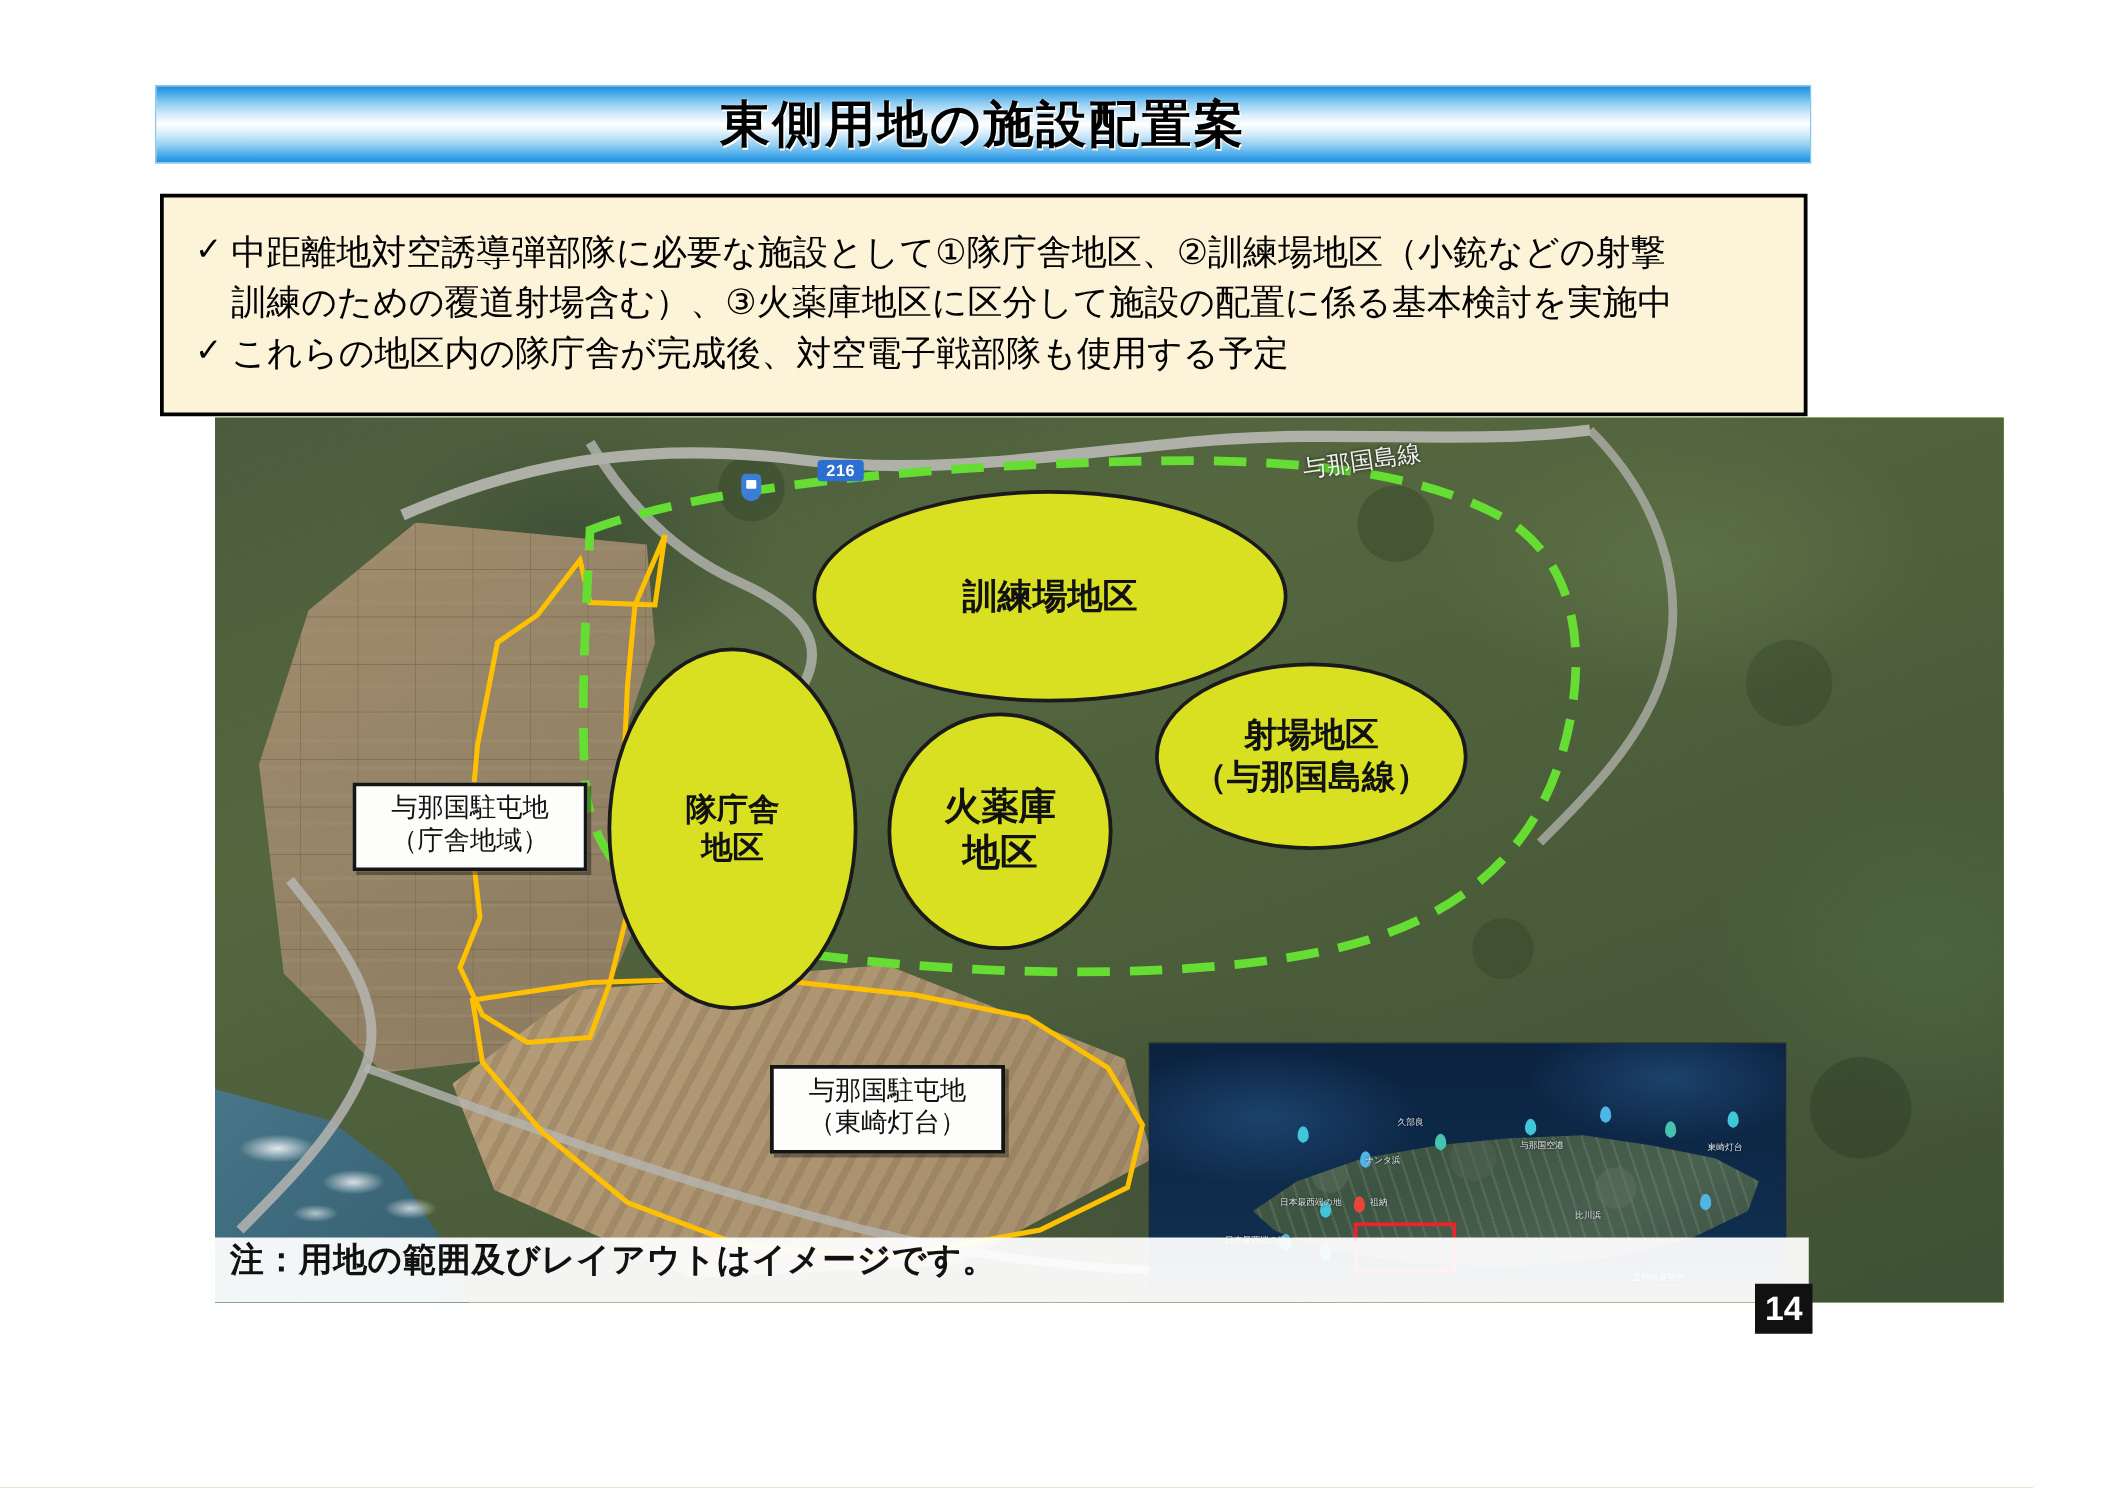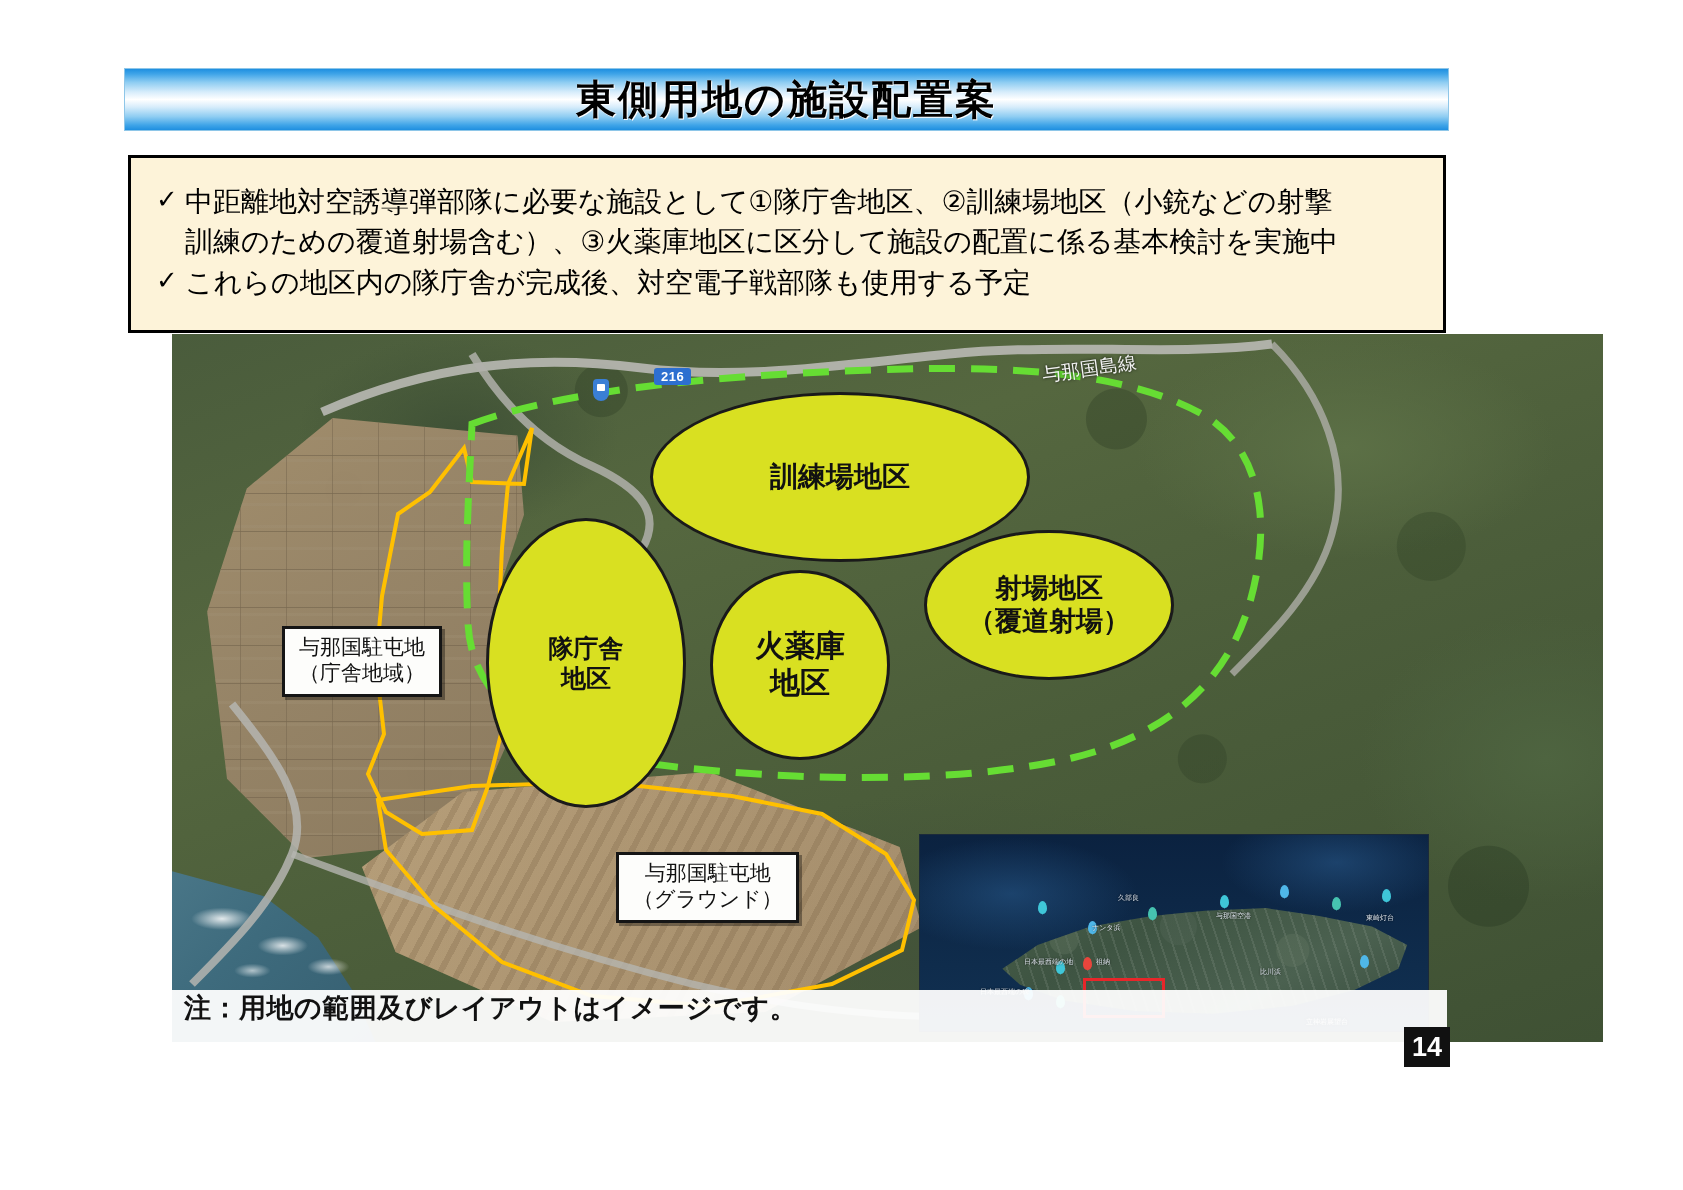--- a/index.html
+++ b/index.html
@@ -135,22 +135,22 @@
   #zone-hq       { left: 314px; top: 184px; width: 200px; height: 290px; font-size: 25px; }
   #zone-magazine { left: 538px; top: 236px; width: 180px; height: 190px; font-size: 30px; }
   #zone-range    { left: 752px; top: 196px; width: 250px; height: 150px; font-size: 27px; }
 
   
   .callout {
     position: absolute;
     background: #fdfdfb;
     border: 3px solid #151515;
     box-shadow: 3px 3px 0 rgba(0,0,0,.35);
-    padding: 5px 14px 7px;
-    font-size: 21px; line-height: 1.26; text-align: center; color: #111;
+    padding: 5px 28px 7px;
+    font-size: 21px; line-height: 1.26; text-align: right; color: #111;
     white-space: nowrap;
   }
   #callout-garrison { left: 110px; top: 292px; }
   #callout-ground   { left: 444px; top: 518px; }
 
   
   #road-shield {
     position: absolute; left: 482px; top: 34px;
     background: #2d6fd0; color: #fff; font-size: 13px; font-weight: bold;
     padding: 1px 7px; border-radius: 3px; letter-spacing: .5px;
@@ -310,31 +310,31 @@
     </div>
     <div class="zone" id="zone-magazine">
       <div>
         <div>火薬庫</div>
         <div>地区</div>
       </div>
     </div>
     <div class="zone" id="zone-range">
       <div>
         <div>射場地区</div>
-        <div>（覆道射場）</div>
+        <div>（与那国島線）</div>
       </div>
     </div>
 
     <div class="callout" id="callout-garrison">
       <div>与那国駐屯地</div>
       <div>（庁舎地域）</div>
     </div>
     <div class="callout" id="callout-ground">
       <div>与那国駐屯地</div>
-      <div>（グラウンド）</div>
+      <div>（東崎灯台）</div>
     </div>
 
     <div id="inset-map">
       <div id="inset-sea"></div>
       <div id="inset-island"></div>
       <div id="inset-island-tex"></div>
 
       <div class="inset-pin" style="left:118px; top:66px; background:#3fc6d8;"></div>
       <div class="inset-pin" style="left:168px; top:86px; background:#4fb7e8;"></div>
       <div class="inset-pin" style="left:228px; top:72px; background:#46c3b0;"></div>

